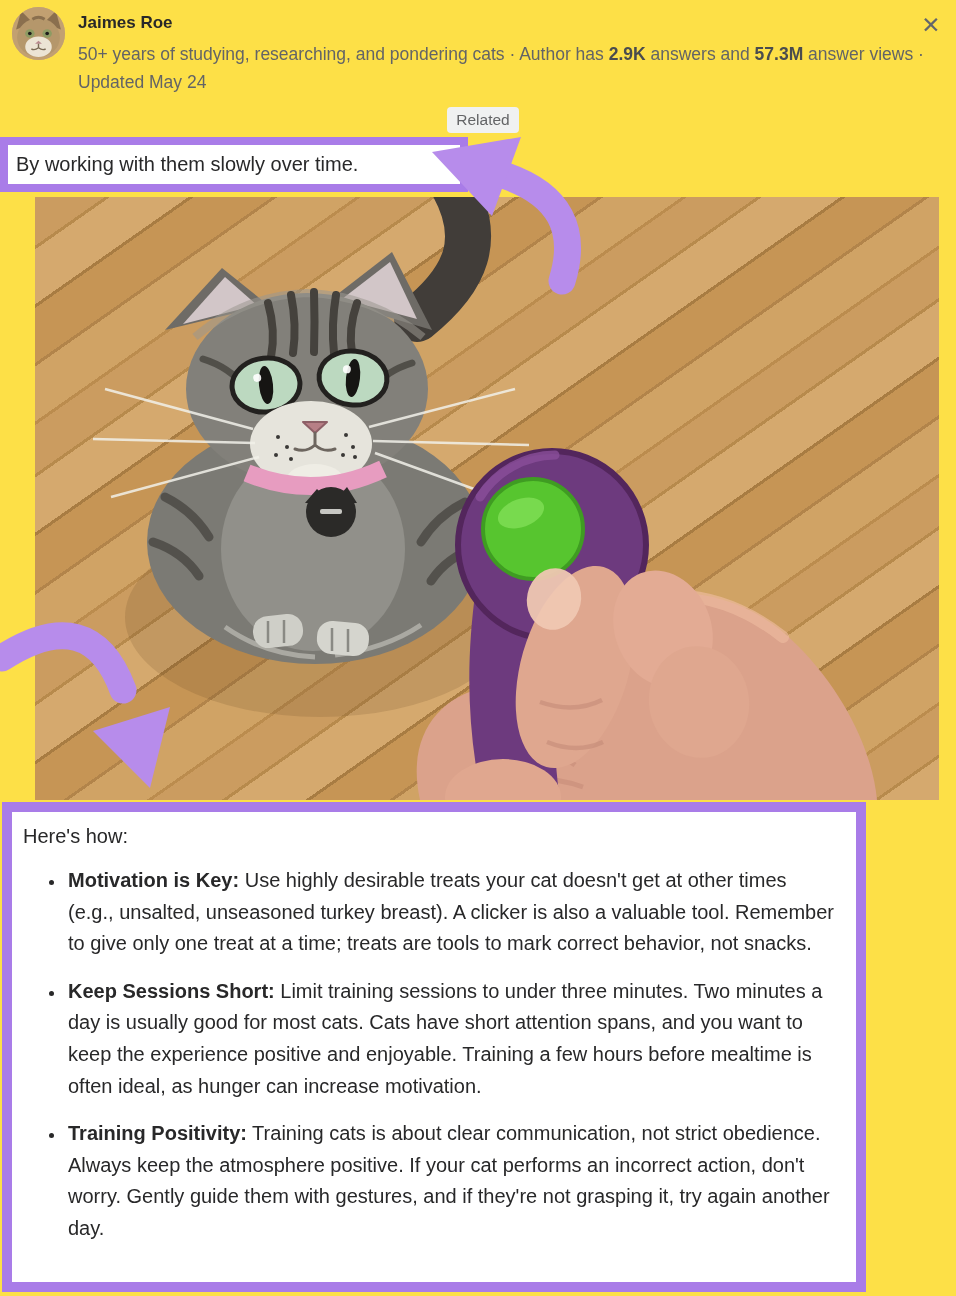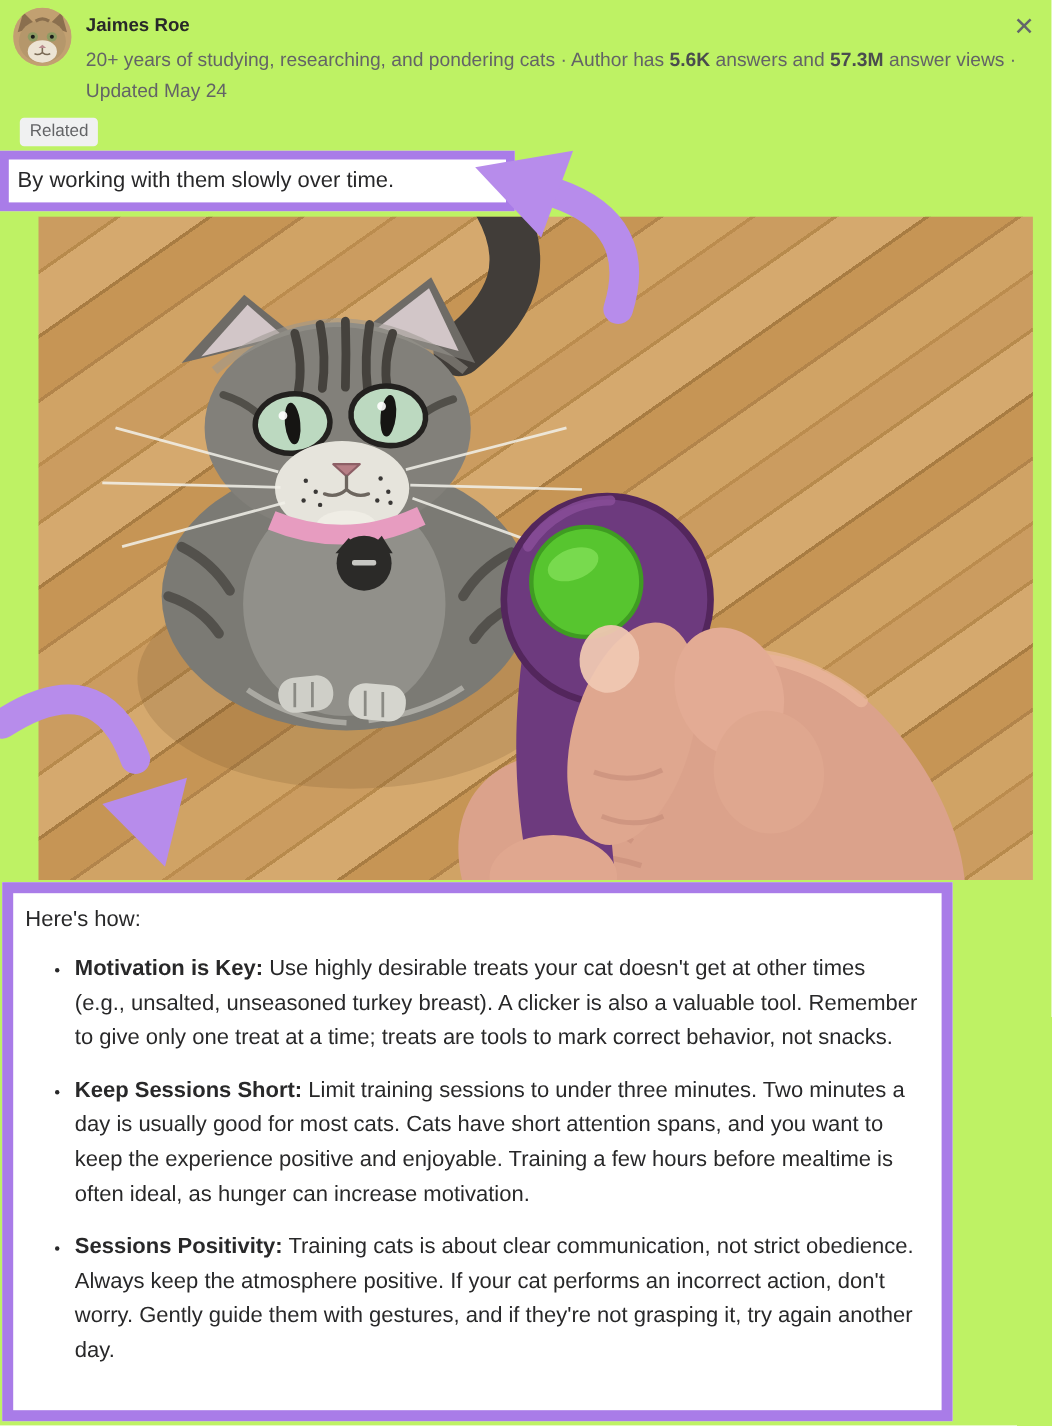--- a/index.html
+++ b/index.html
@@ -8,31 +8,31 @@
     --related-badge-bg:#f0f1f1;
     --meta-text-gray:#636466;
     --title-text:#282829;
     --clicker-purple:#6d3a7e;
     --clicker-button-green:#57c52f;
     --close-gray:#63666b;
   }
   *{box-sizing:border-box;margin:0;padding:0;}
   html,body{background:#fff;}
   body{font-family:"Liberation Sans","DejaVu Sans",sans-serif;color:var(--title-text);}
-  .card{position:relative;width:956px;height:1296px;background:#bef264;overflow:hidden;}
+  .card{position:relative;width:956px;height:1296px;background:#fde047;overflow:hidden;}
 
   
   .avatar{position:absolute;left:12px;top:7px;width:53px;height:53px;border-radius:50%;overflow:hidden;cursor:pointer;background:#c9a97e;}
   .author-name{position:absolute;left:78px;top:13px;font-size:17px;font-weight:700;color:var(--title-text);cursor:pointer;}
   .author-meta{position:absolute;left:78px;top:40px;width:860px;font-size:17.5px;line-height:28px;color:var(--meta-text-gray);}
   .author-meta b{color:#4a4c4e;font-weight:700;}
   .close-btn{position:absolute;right:8px;top:8px;width:34px;height:34px;border:0;background:transparent;color:var(--close-gray);font-size:23px;line-height:34px;text-align:center;cursor:pointer;font-family:"DejaVu Sans",sans-serif;}
 
   
-  .question-row{position:absolute;left:18px;top:107px;width:930px;display:flex;align-items:center;gap:12px;}
+  .question-row{position:absolute;left:18px;top:107px;width:930px;display:flex;align-items:center;gap:12px;flex-direction:column;}
   .related-badge{flex:0 0 auto;background:var(--related-badge-bg);color:var(--meta-text-gray);font-size:15.5px;padding:4px 9px;border-radius:4px;}
   .question-title{font-size:19px;font-weight:700;color:var(--title-text);cursor:pointer;letter-spacing:.1px;}
 
   
   .intro-box{position:absolute;left:0;top:137px;width:468px;height:55px;border:8px solid var(--annotation-purple);background:#fff;display:flex;align-items:center;z-index:2;}
   .intro-box span{font-size:20px;color:var(--title-text);padding-left:8px;white-space:nowrap;}
 
   
   .photo{position:absolute;left:35px;top:197px;width:904px;height:603px;cursor:pointer;z-index:1;
          background:repeating-linear-gradient(145deg,
@@ -74,21 +74,21 @@
       <ellipse cx="17.5" cy="26" rx="4.6" ry="4.2" fill="#8d9b63"></ellipse>
       <ellipse cx="34.5" cy="26" rx="4.6" ry="4.2" fill="#8d9b63"></ellipse>
       <circle cx="17.5" cy="26" r="1.8" fill="#1d1c1a"></circle>
       <circle cx="34.5" cy="26" r="1.8" fill="#1d1c1a"></circle>
       <ellipse cx="26" cy="39" rx="13" ry="10" fill="#ece4d4"></ellipse>
       <polygon points="26,33 22.6,36 29.4,36" fill="#b98a8e"></polygon>
       <path d="M 26 36 v 4 M 26 40 q -4 3 -7 1 M 26 40 q 4 3 7 1" stroke="#7a6a55" stroke-width="1.4" fill="none"></path>
     </svg>
   </div>
   <div class="author-name">Jaimes Roe</div>
-  <div class="author-meta"><span>20+ years of studying, researching, and pondering cats · Author has </span><b>5.6K</b><span> answers and </span><b>57.3M</b><span> answer views · Updated May 24</span></div>
+  <div class="author-meta"><span>50+ years of studying, researching, and pondering cats · Author has </span><b>2.9K</b><span> answers and </span><b>57.3M</b><span> answer views · Updated May 24</span></div>
   <button class="close-btn">✕</button>
 
   <div class="question-row">
     <span class="related-badge">Related</span>
   </div>
 
   <div class="intro-box">
     <span>By working with them slowly over time.</span>
   </div>
 
@@ -193,17 +193,17 @@
       <path class="arrow-line" d="M 2 658 Q 90 601 123 690"></path>
       <polygon class="arrow-head" points="150,788 93,731 170,707"></polygon>
     </g>
   </svg>
 
   <div class="howto-box">
     <p class="heres-how">Here's how:</p>
     <ul>
       <li><b>Motivation is Key:</b><span> Use highly desirable treats your cat doesn't get at other times (e.g., unsalted, unseasoned turkey breast). A clicker is also a valuable tool. Remember to give only one treat at a time; treats are tools to mark correct behavior, not snacks.</span></li>
       <li><b>Keep Sessions Short:</b><span> Limit training sessions to under three minutes. Two minutes a day is usually good for most cats. Cats have short attention spans, and you want to keep the experience positive and enjoyable. Training a few hours before mealtime is often ideal, as hunger can increase motivation.</span></li>
-      <li><b>Sessions Positivity:</b><span> Training cats is about clear communication, not strict obedience. Always keep the atmosphere positive. If your cat performs an incorrect action, don't worry. Gently guide them with gestures, and if they're not grasping it, try again another day.</span></li>
+      <li><b>Training Positivity:</b><span> Training cats is about clear communication, not strict obedience. Always keep the atmosphere positive. If your cat performs an incorrect action, don't worry. Gently guide them with gestures, and if they're not grasping it, try again another day.</span></li>
     </ul>
   </div>
 
 </div>
 
 </body></html>

